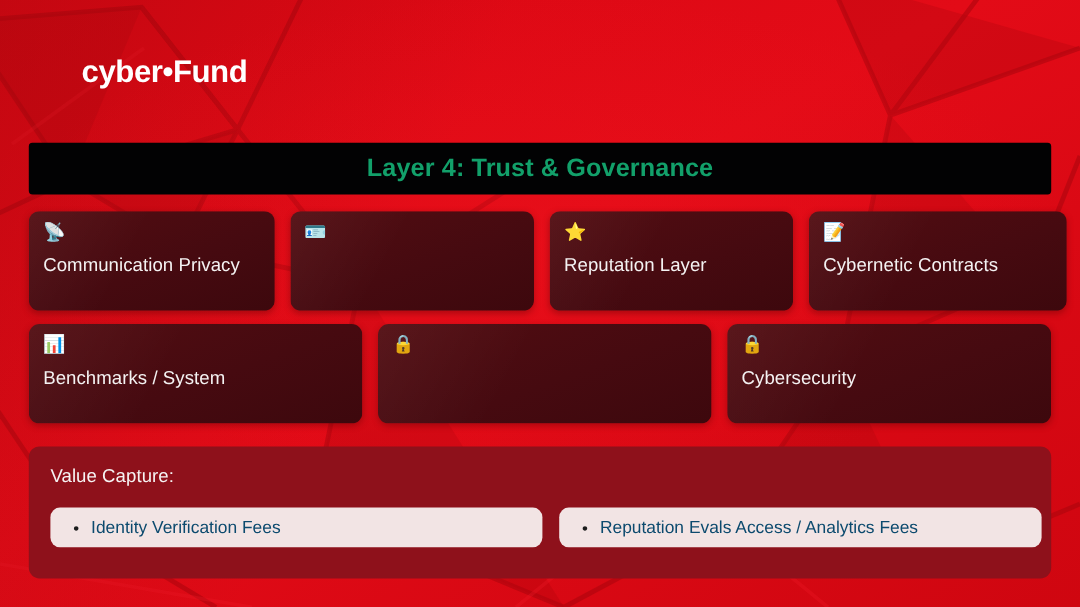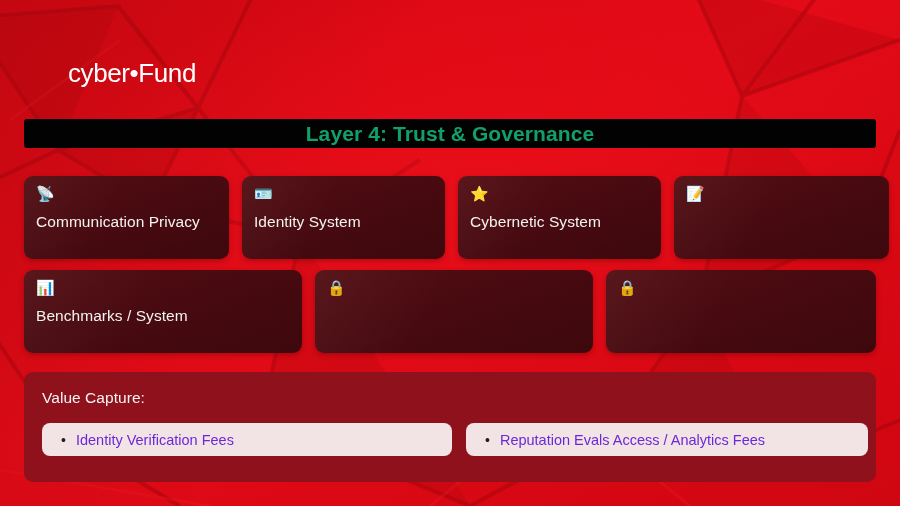--- a/index.html
+++ b/index.html
@@ -37,35 +37,35 @@
     background:
       radial-gradient(ellipse 70% 60% at 50% 40%, rgba(240,20,30,0.35) 0%, rgba(0,0,0,0) 70%),
       linear-gradient(115deg, rgba(150,8,14,0.30) 0%, rgba(224,10,22,0) 38%);
     pointer-events: none;
   }
 
   
   #logo {
     position: absolute;
     left: 68px;
-    top: 58px;
+    top: 44px;
     color: #ffffff;
     font-size: 26px;
-    font-weight: normal;
+    font-weight: bold;
     letter-spacing: -0.4px;
     white-space: nowrap;
   }
 
   
   #title-bar {
     position: absolute;
     left: 24px;
     top: 119px;
     width: 852px;
-    height: 29px;
+    height: 43px;
     background: #020203;
     border-radius: 3px;
     display: flex;
     align-items: center;
     justify-content: center;
   }
   #title-text {
     color: #12a06a;
     font-size: 21px;
     font-weight: bold;
@@ -145,21 +145,21 @@
     box-sizing: border-box;
     overflow: hidden;
   }
   .vc-bullet {
     color: #1c1c1c;
     font-size: 14px;
     line-height: 14px;
     margin-right: 10px;
   }
   .vc-text {
-    color: #6d28d9;
+    color: #0c4a6e;
     font-size: 14.5px;
     line-height: 18px;
     white-space: nowrap;
   }
 </style>
 </head>
 <body>
 
 <div id="slide">
 
@@ -216,47 +216,48 @@
 
   <div id="card-row-1" class="card-row">
 
     <div class="card" style="flex:0 0 205px;">
       <div class="card-icon">📡</div>
       <div class="card-label">Communication Privacy</div>
     </div>
 
     <div class="card" style="flex:0 0 203px;">
       <div class="card-icon">🪪</div>
-      <div class="card-label">Identity System</div>
     </div>
 
     <div class="card" style="flex:0 0 203px;">
       <div class="card-icon">⭐</div>
-      <div class="card-label">Cybernetic System</div>
+      <div class="card-label">Reputation Layer</div>
     </div>
 
     <div class="card" style="flex:0 0 215px;">
       <div class="card-icon">📝</div>
+      <div class="card-label">Cybernetic Contracts</div>
     </div>
 
   </div>
 
   <div id="card-row-2" class="card-row">
 
     <div class="card" style="flex:0 0 278px;">
       <div class="card-icon">📊</div>
       <div class="card-label">Benchmarks / System</div>
     </div>
 
     <div class="card" style="flex:0 0 278px;">
       <div class="card-icon">🔒</div>
     </div>
 
     <div class="card" style="flex:0 0 270px;">
       <div class="card-icon">🔒</div>
+      <div class="card-label">Cybersecurity</div>
     </div>
 
   </div>
 
   <div id="value-capture">
     <div id="value-capture-title">Value Capture:</div>
     <div id="value-capture-items">
 
       <div class="vc-pill" style="flex:0 0 410px;">
         <span class="vc-bullet">•</span>

